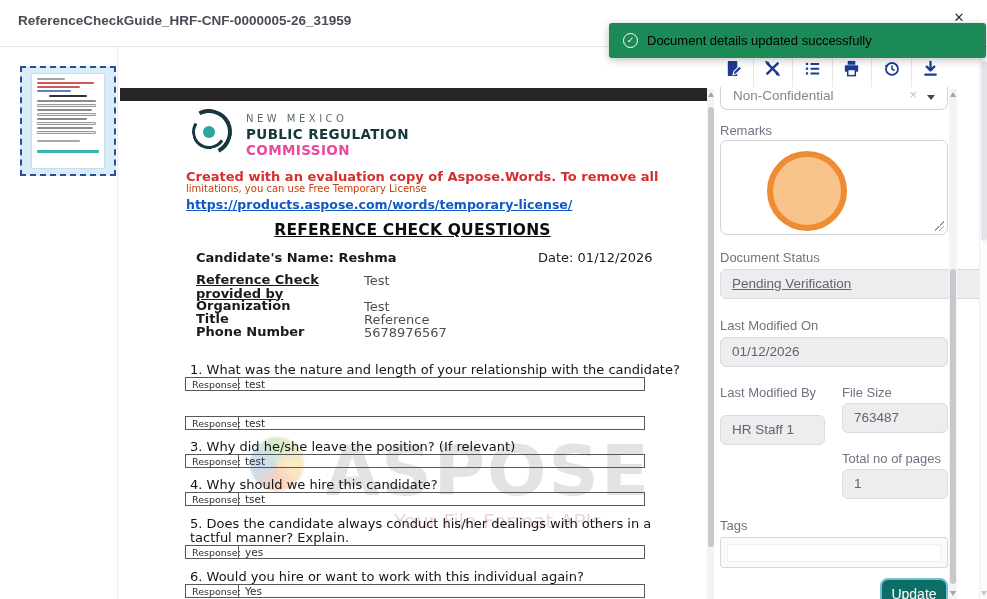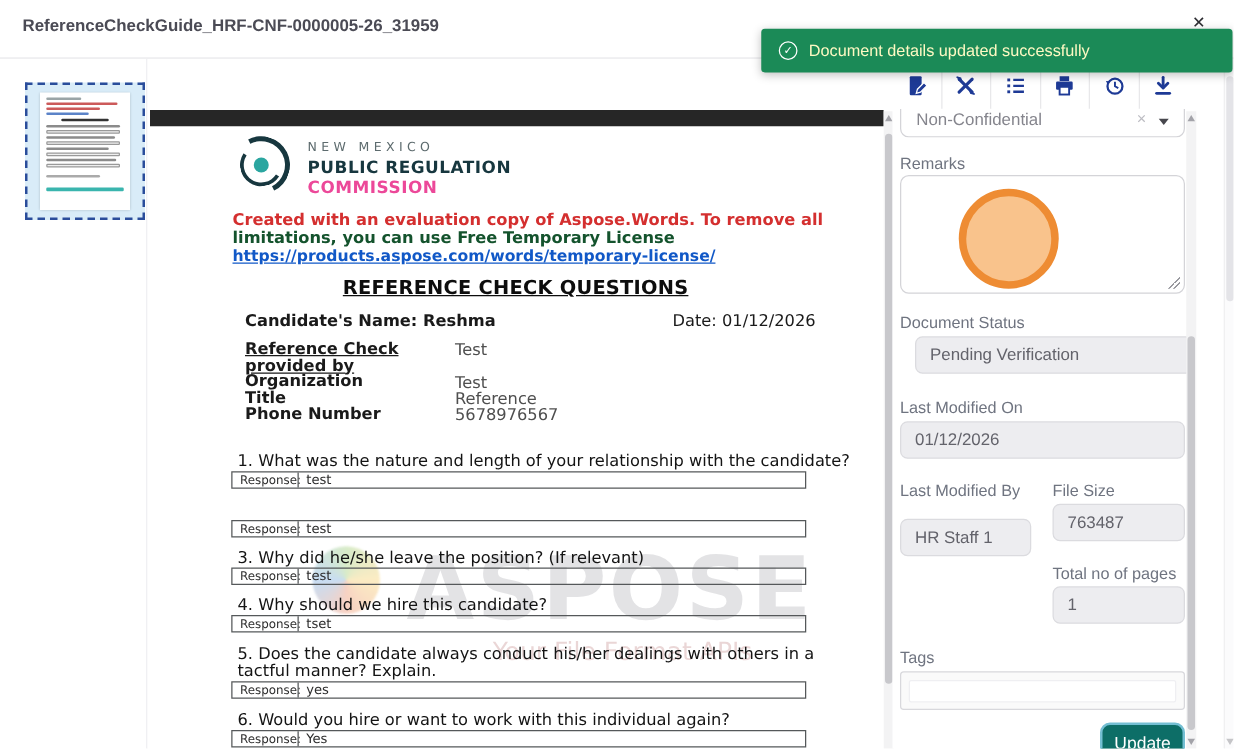--- a/index.html
+++ b/index.html
@@ -13,21 +13,21 @@
   .doc-title { position:absolute; left:18px; top:13px; font-size:13.5px; font-weight:700; color:#4b4b55; }
   .modal-close { position:absolute; left:950px; top:9px; width:18px; height:18px; text-align:center;
                  font-size:13px; color:#2e2e33; cursor:pointer; line-height:18px; z-index:40; }
 
   
   .toast { position:absolute; left:609px; top:23px; width:377px; height:35px; background:#1b8a57;
            border-radius:3px; box-shadow:0 2px 8px rgba(0,0,0,.25); display:flex; align-items:center;
            padding-left:14px; gap:9px; z-index:30; }
   .toast-check { width:15px; height:15px; border:1.4px solid #fff; border-radius:50%; color:#fff;
                  font-size:9px; line-height:12px; text-align:center; flex:0 0 auto; }
-  .toast-msg { color:#fef9c3; font-size:13px; }
+  .toast-msg { color:#000000; font-size:13px; }
 
   
   .thumb-panel { position:absolute; left:0; top:47px; width:118px; height:552px; background:#fff;
                  border-right:1px solid #ececef; }
   .thumb { position:absolute; left:20px; top:19px; width:96px; height:110px; background:#d9ecf8;
            border:2px dashed #2a4d9b; padding:6px 10px; cursor:pointer; }
   .thumb-page { width:100%; height:100%; background:#fff; padding:4px 5px; overflow:hidden;
                 box-shadow:0 0 2px rgba(0,0,0,.2); }
   .tb { height:2px; margin-bottom:2px; border-radius:1px; }
 
@@ -48,21 +48,21 @@
   .logo-arc1 { position:absolute; inset:0; border:4px solid transparent; border-top-color:#17373f;
                border-right-color:#17373f; border-radius:50%; transform:rotate(18deg); }
   .logo-arc2 { position:absolute; inset:6px; border:3px solid transparent; border-bottom-color:#17373f;
                border-left-color:#17373f; border-radius:50%; transform:rotate(-12deg); }
   .logo-dot  { position:absolute; left:17px; top:17px; width:12px; height:12px; border-radius:50%; background:#2ba6a0; }
   .logo-l1 { position:absolute; left:128px; top:66px; font-size:10px; letter-spacing:3.5px; color:#5d6b6e; }
   .logo-l2 { position:absolute; left:128px; top:79px; font-size:13.5px; font-weight:700; color:#17373f; letter-spacing:.4px; }
   .logo-l3 { position:absolute; left:128px; top:95px; font-size:13.5px; font-weight:700; color:#ec4899; letter-spacing:.4px; }
 
   .eval-1 { position:absolute; left:68px; top:122px; font-size:13px; font-weight:700; color:#d42f2f; }
-  .eval-2 { position:absolute; left:68px; top:136px; font-size:13px; font-weight:700; color:#14532d; }
+  .eval-2 { position:absolute; left:68px; top:136px; font-size:10px; font-weight:400; color:#c2410c; }
   .eval-link { position:absolute; left:68px; top:150px; font-size:12.5px; font-weight:700; color:#1158c7;
                text-decoration:underline; cursor:pointer; }
 
   .pdf-title { position:absolute; left:0; top:174px; width:100%; text-align:center; font-size:15.5px;
                font-weight:700; text-decoration:underline; color:#0d0d0d; letter-spacing:.2px; }
 
   .cand { position:absolute; left:78px; top:203px; font-size:13px; font-weight:700; }
   .date { position:absolute; left:420px; top:203px; font-size:13px; font-weight:400; }
 
   .info-label { position:absolute; left:78px; width:172px; font-size:13px; font-weight:700; line-height:13.5px; }
@@ -289,21 +289,21 @@
       <span class="sel-caret"></span>
     </div>
 
     <div class="sb-label" style="left:6px; top:76px;">Remarks</div>
     <div class="remarks">
       <span class="resize-grip"></span>
     </div>
     <div class="click-circle"></div>
 
     <div class="sb-label" style="left:6px; top:203px;">Document Status</div>
-    <div class="sb-input" style="left:18px; top:222px; width:223px;">Pending Verification</div>
+    <div class="sb-input" style="left:6px; top:222px; width:268px;text-decoration:underline;">Pending Verification</div>
 
     <div class="sb-label" style="left:6px; top:271px;">Last Modified On</div>
     <div class="sb-input" style="left:6px; top:290px; width:228px;">01/12/2026</div>
 
     <div class="sb-label" style="left:6px; top:338px;">Last Modified By</div>
     <div class="sb-input" style="left:6px; top:356px; width:105px;margin-top:12px;">HR Staff 1</div>
 
     <div class="sb-label" style="left:128px; top:338px;">File Size</div>
     <div class="sb-input" style="left:128px; top:356px; width:106px;">763487</div>
 

